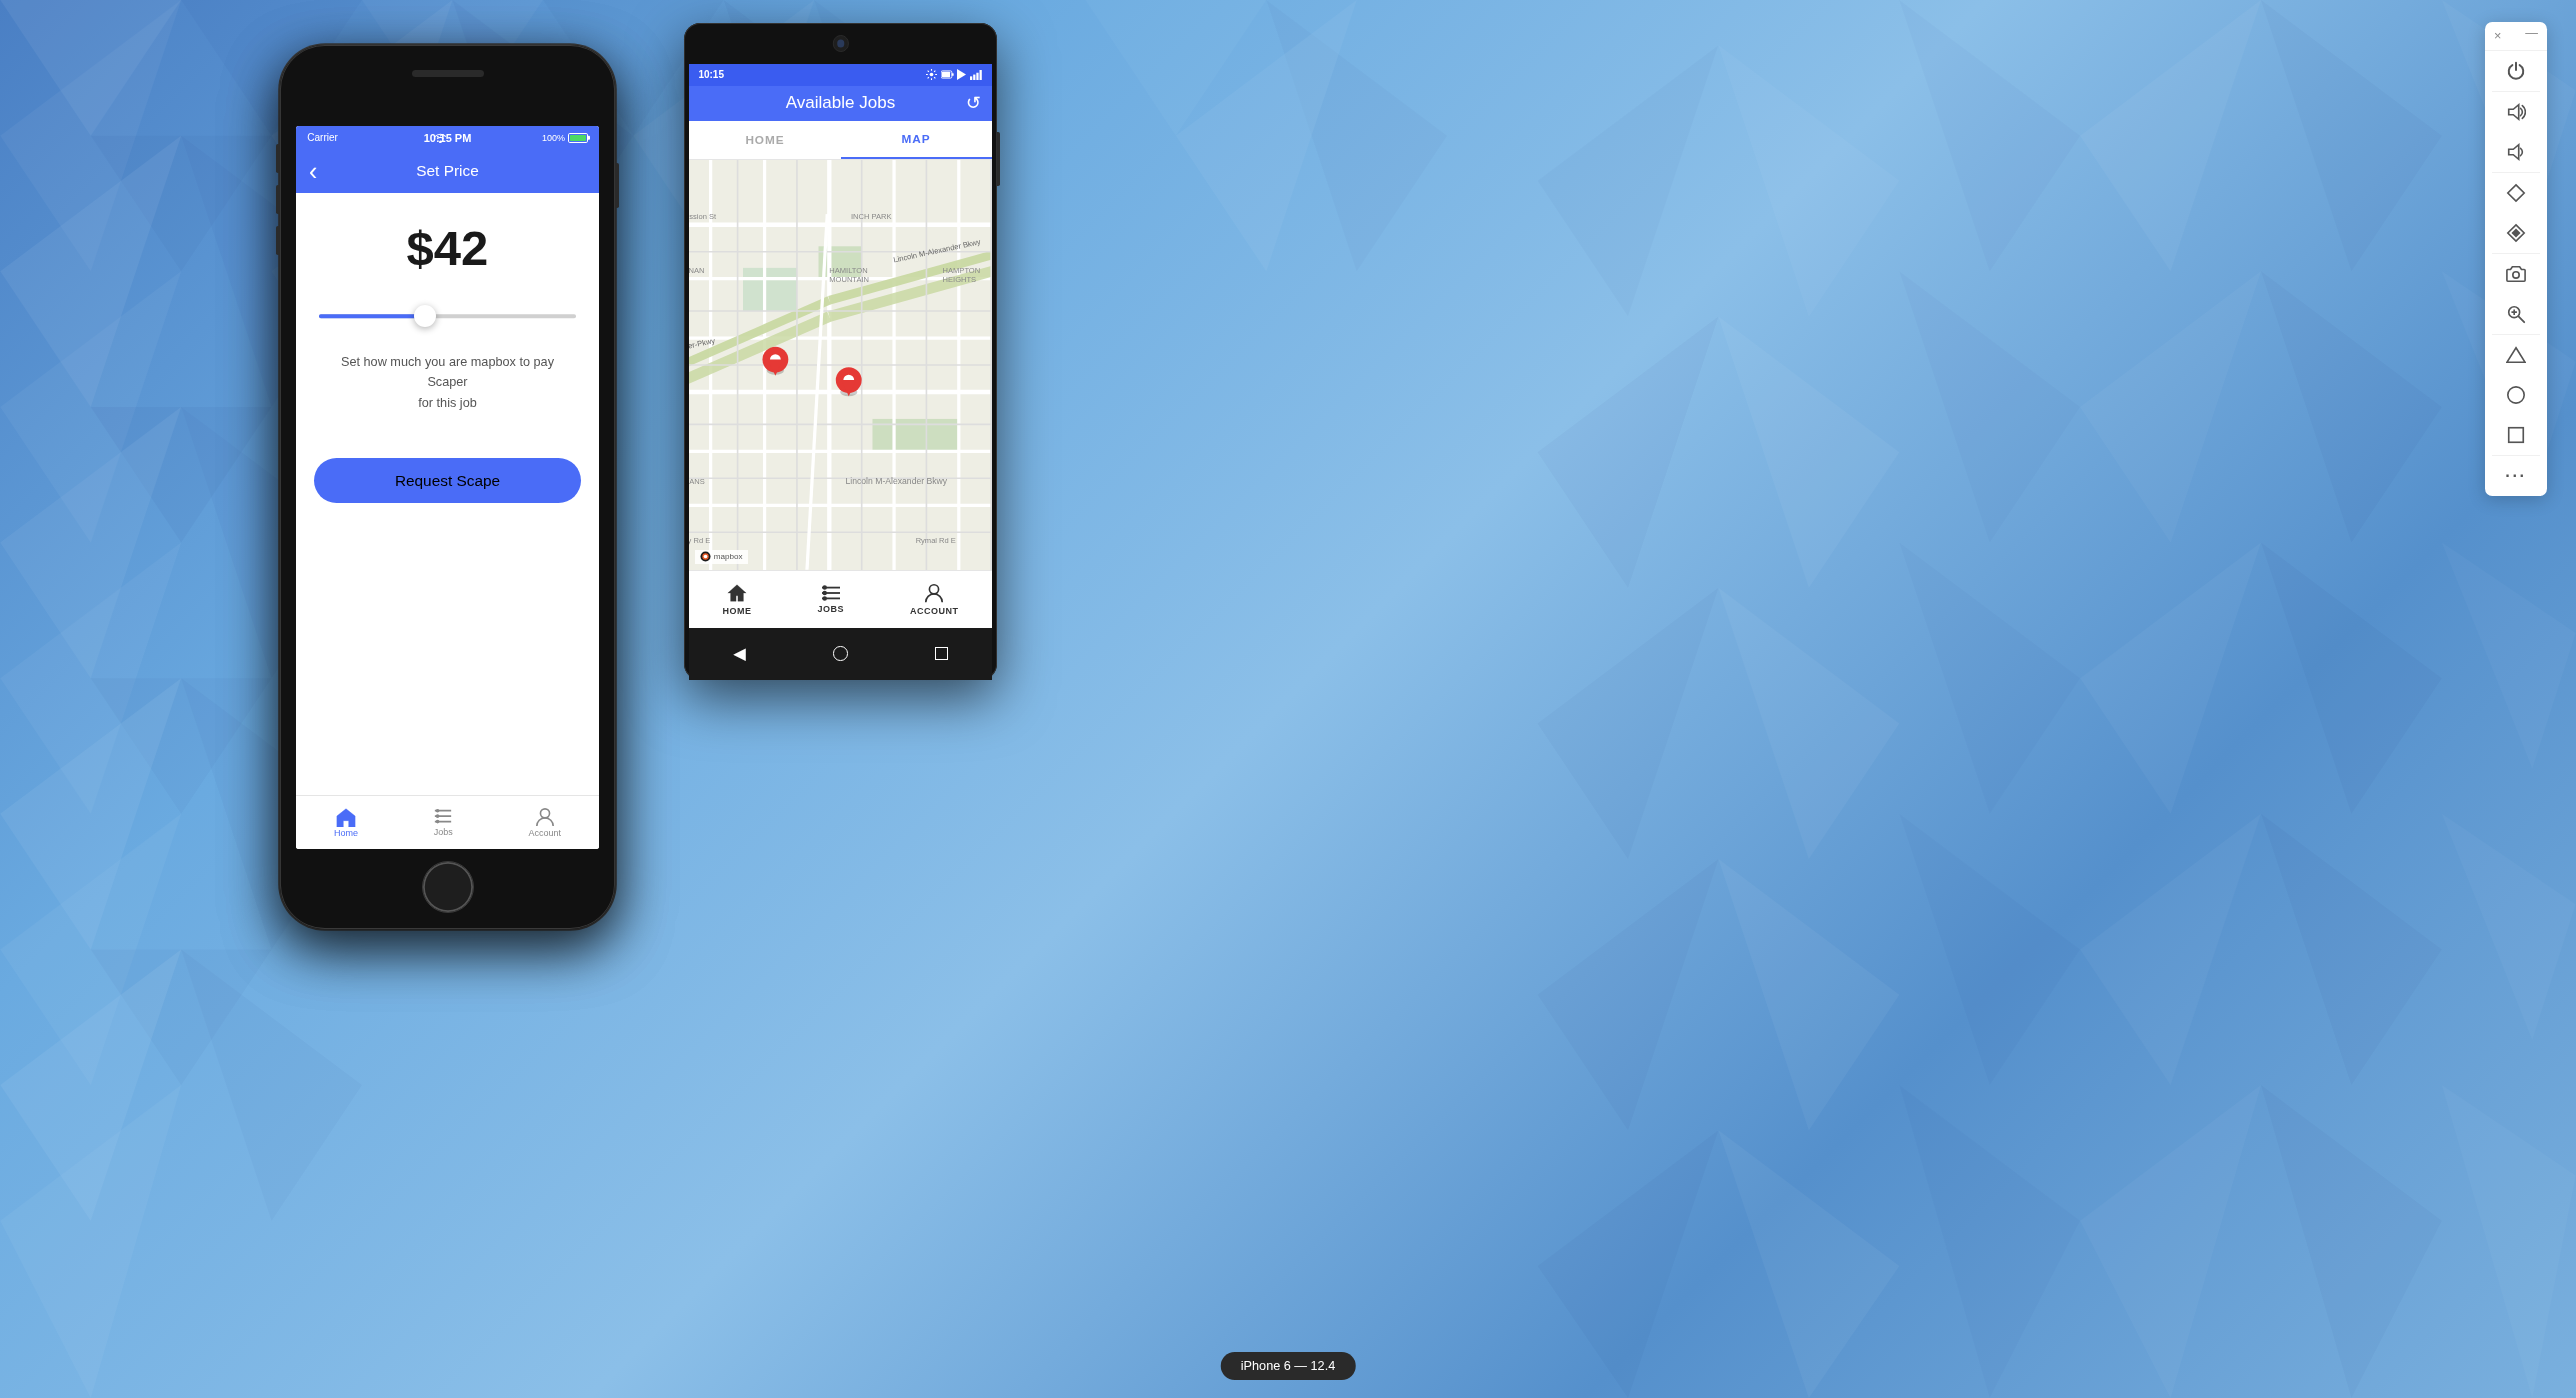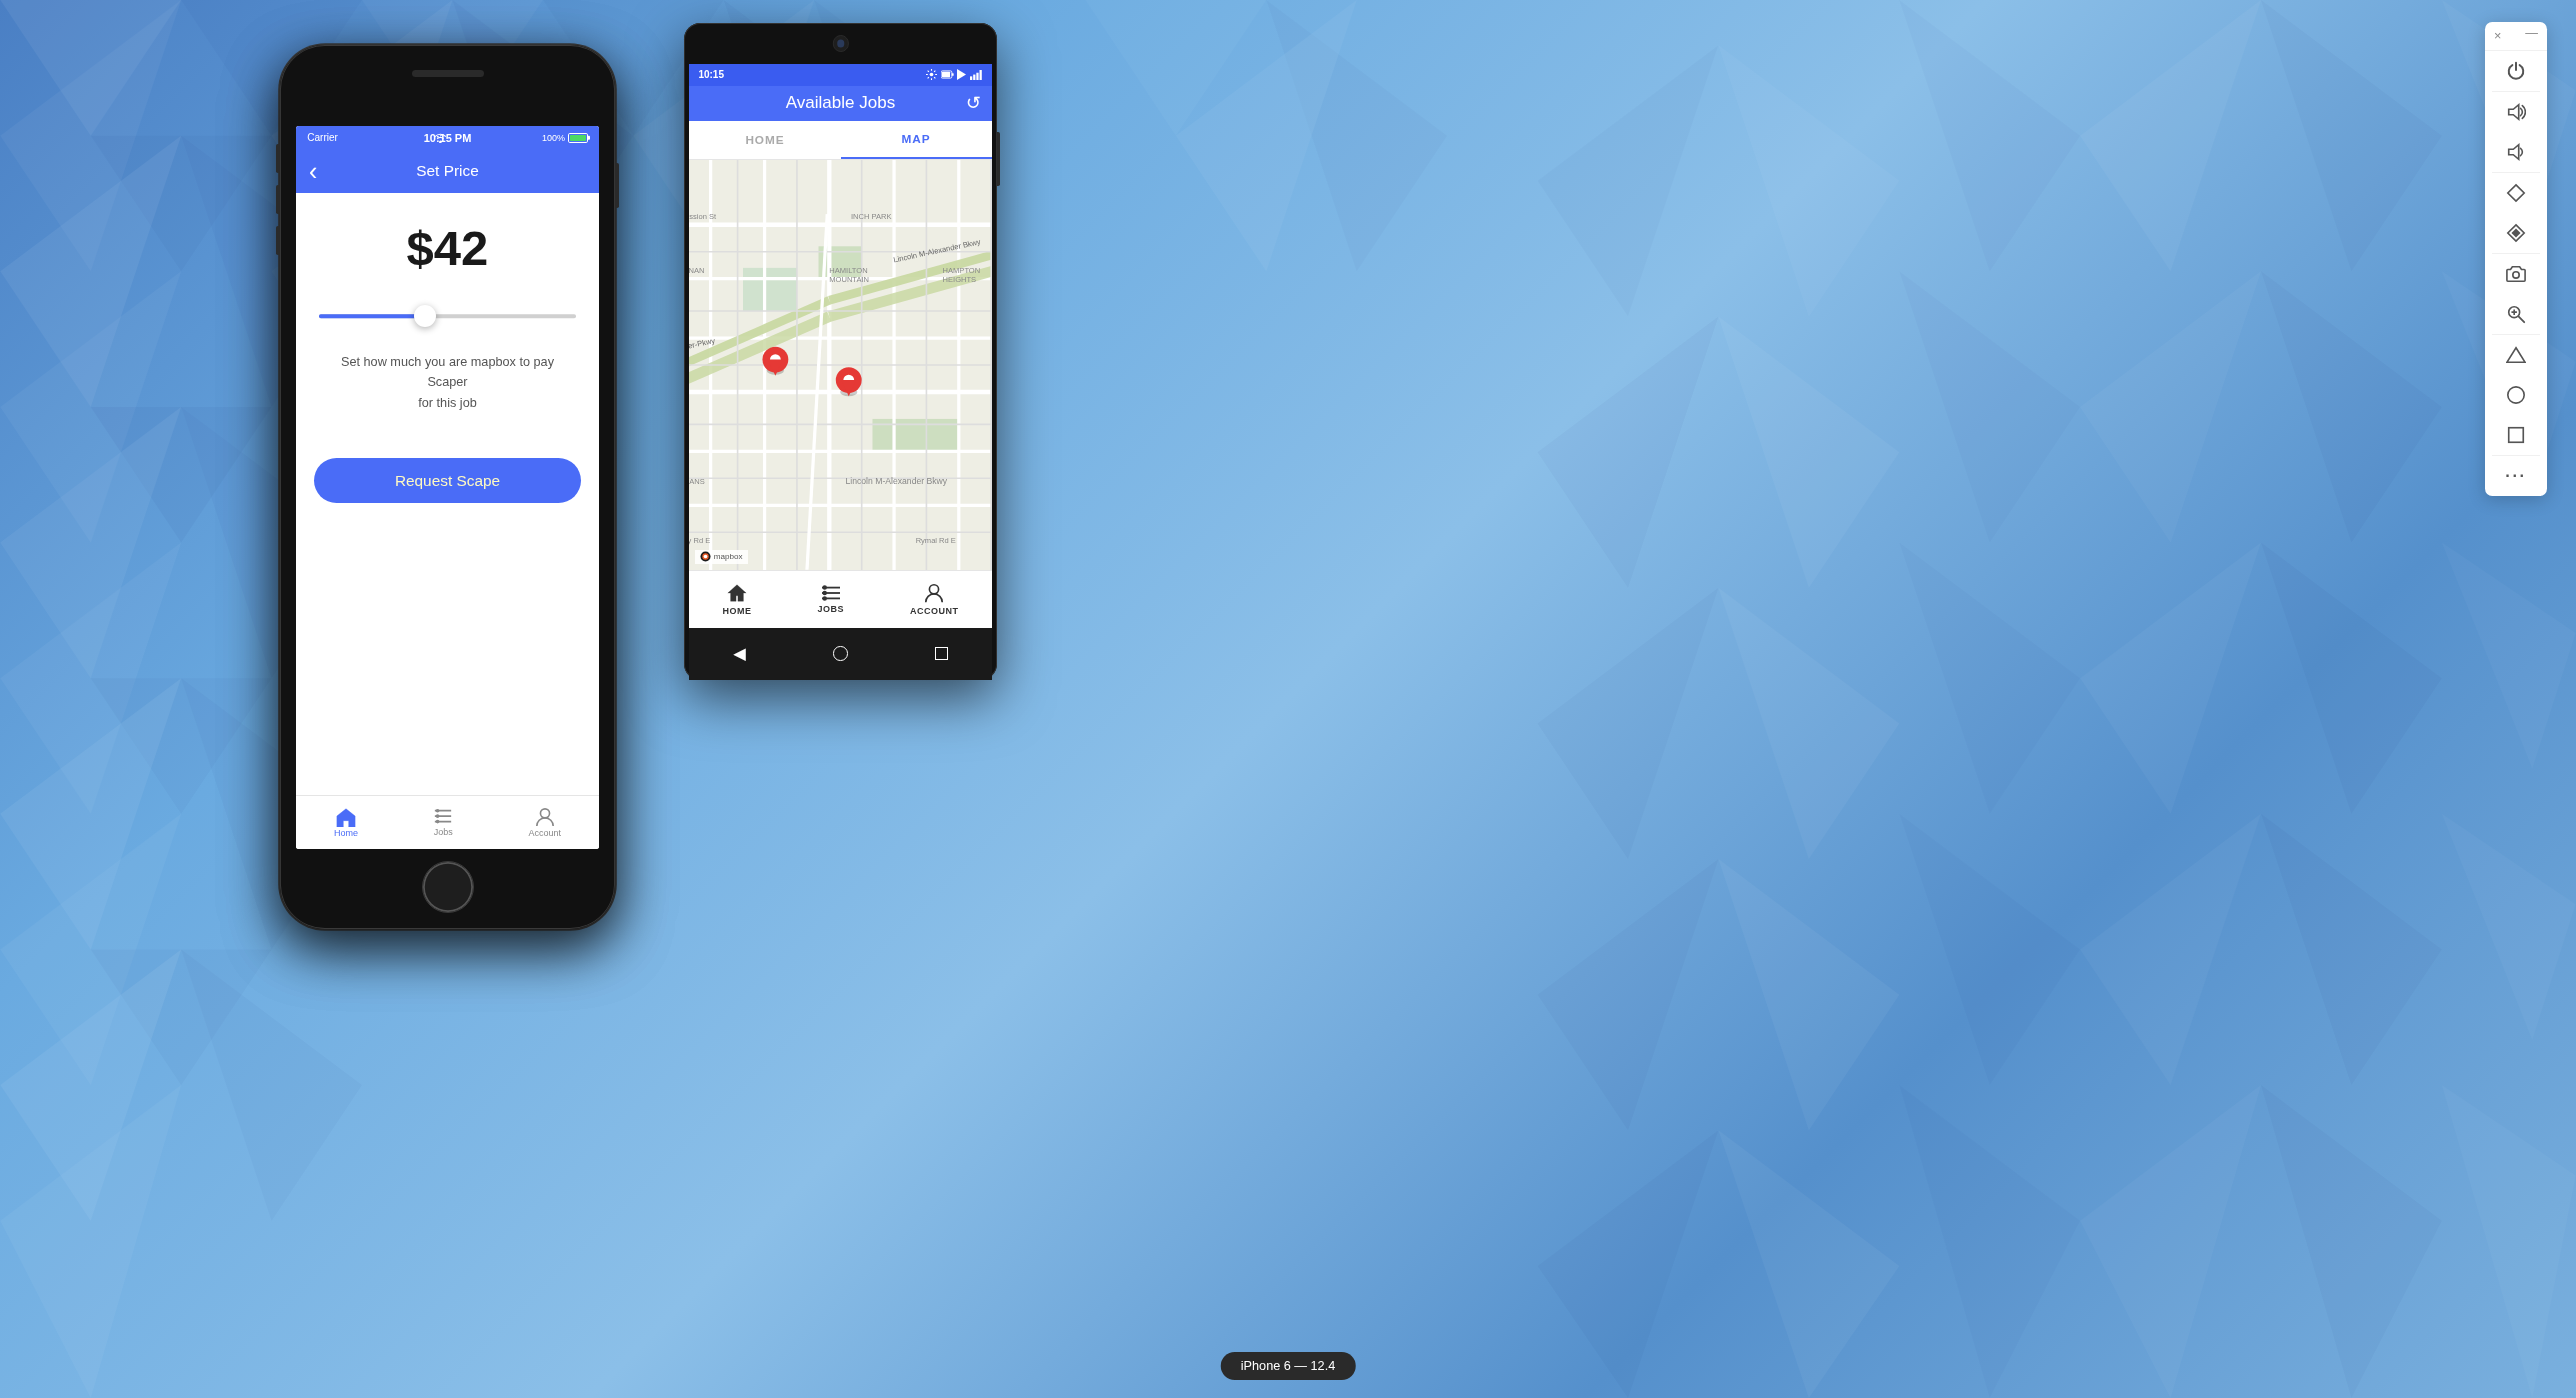--- a/index.html
+++ b/index.html
@@ -153,21 +153,21 @@
         </div>
 
         <div style="position:absolute;left:calc(40% + 4.5px);transform:translateX(-50%);width:22px;height:22px;background:#fff;border-radius:50%;box-shadow:0 1.8px 7.2px rgba(0,0,0,0.3);cursor:grab;"></div>
       </div>
 
       <div style="text-align:center;color:#555;font-size:12.7px;line-height:1.6;margin-bottom:45px;padding:0 9px;">
         <span>Set how much you are mapbox to pay Scaper</span><br>
         <span>for this job</span>
       </div>
 
-      <div style="width:100%;height:45px;background:#4a6cf7;border-radius:22.6px;display:flex;align-items:center;justify-content:center;color:#fef9c3;font-size:15.4px;font-weight:500;cursor:pointer;">Request Scape</div>
+      <div style="width:100%;height:45px;background:#4a6cf7;border-radius:22.6px;display:flex;align-items:center;justify-content:center;color:#000000;font-size:15.4px;font-weight:500;cursor:pointer;">Request Scape</div>
     </div>
 
     <div style="position:absolute;bottom:0;left:0;right:0;height:54px;background:#fff;border-top:0.9px solid #e5e5e5;display:flex;align-items:center;justify-content:space-around;padding-bottom:0;">
 
       <div style="display:flex;flex-direction:column;align-items:center;gap:1.8px;cursor:pointer;">
         <svg width="22" height="20" viewBox="0 0 24 22">
           <path d="M12 2L2 10v12h7v-7h6v7h7V10z" fill="#4a6cf7" stroke="#4a6cf7" stroke-width="0.5"></path>
         </svg>
         <span style="font-size:9px;color:#4a6cf7;font-weight:500;">Home</span>
       </div>

